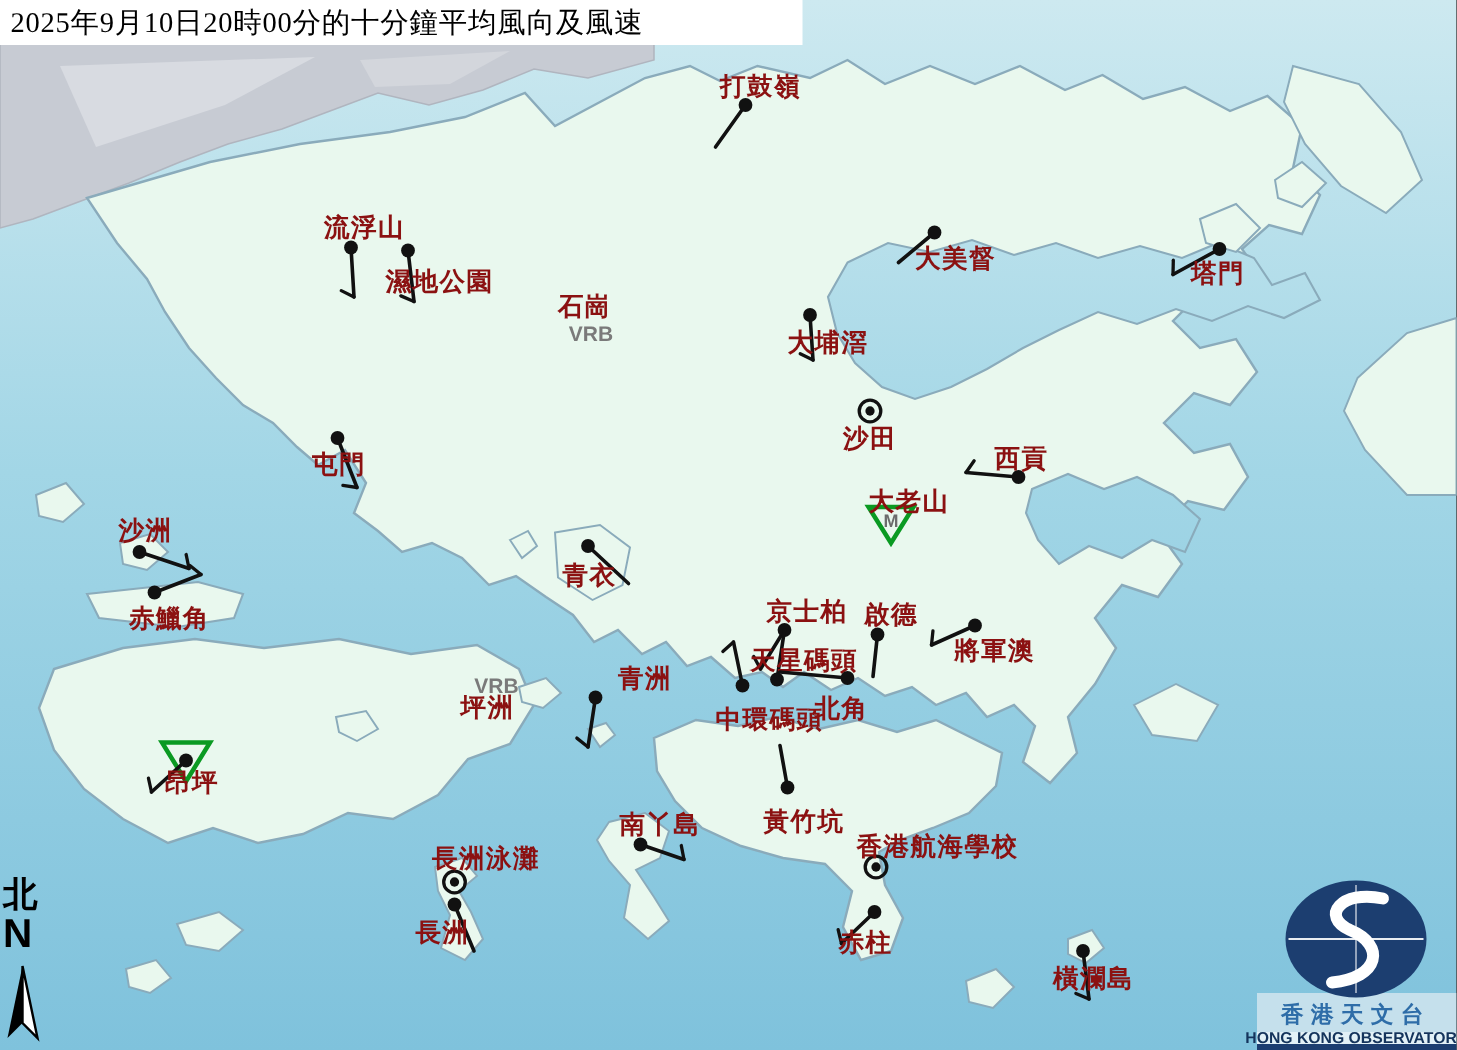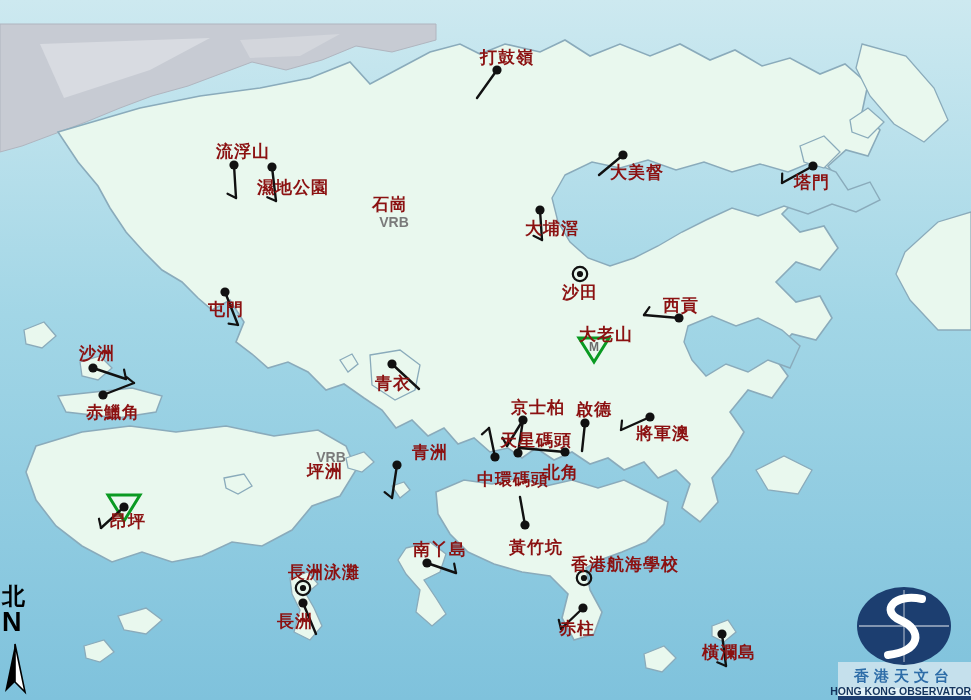--- a/index.html
+++ b/index.html
@@ -252,19 +252,22 @@
       <rect x="838" y="696" width="133" height="4" fill="#1c3e70"></rect>
       <ellipse cx="904" cy="626" rx="47" ry="39" fill="#1c3e70"></ellipse>
       <line x1="859" y1="626" x2="949" y2="626" stroke="#ffffff" stroke-width="1.2" opacity="0.9"></line>
       <line x1="904" y1="590" x2="904" y2="662" stroke="#ffffff" stroke-width="1" opacity="0.7"></line>
       <path d="M922,599 C894,593 880,611 900,620 C924,630 920,652 888,655" fill="none" stroke="#ffffff" stroke-width="8" stroke-linecap="round"></path>
       <text x="904" y="681" text-anchor="middle" fill="#2e6da8" font-size="15" font-weight="700" letter-spacing="5" font-family="Liberation Serif, DejaVu Serif, serif">香港天文台</text>
       <text x="904" y="695" text-anchor="middle" fill="#14345c" font-size="10.5" font-weight="800" font-family="Liberation Sans, DejaVu Sans, sans-serif">HONG KONG OBSERVATORY</text>
     </g>
   </svg>
 
+  <div class="title-bar">
+    <span>2025年9月10日20時00分的十分鐘平均風向及風速</span>
+  </div>
 
   <div class="compass">
     <span class="cn">北</span>
     <span class="n">N</span>
   </div>
 
 </div>
 
 </body></html>

